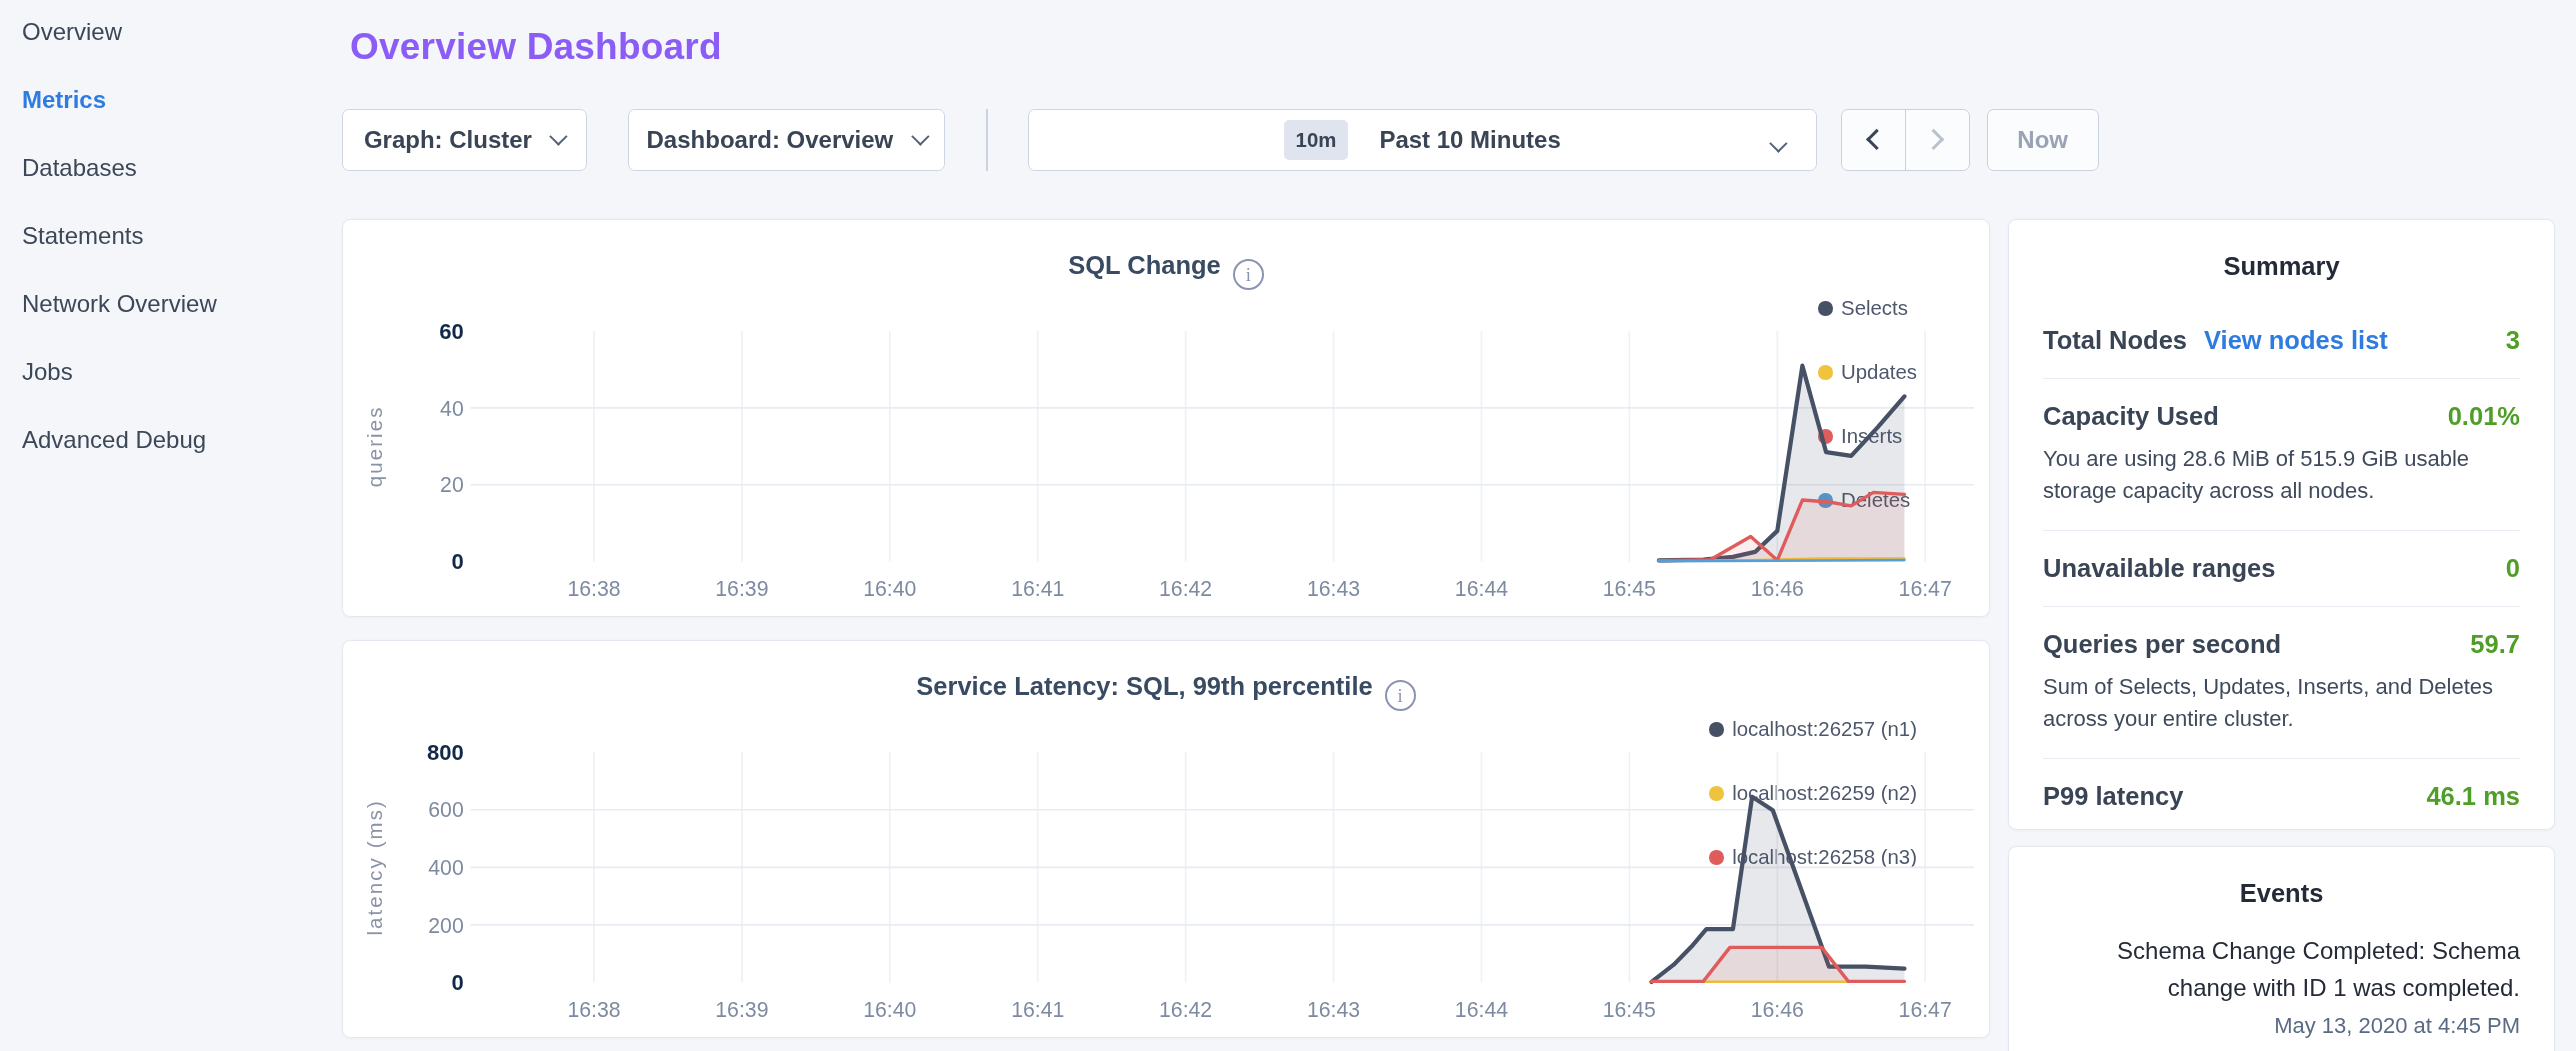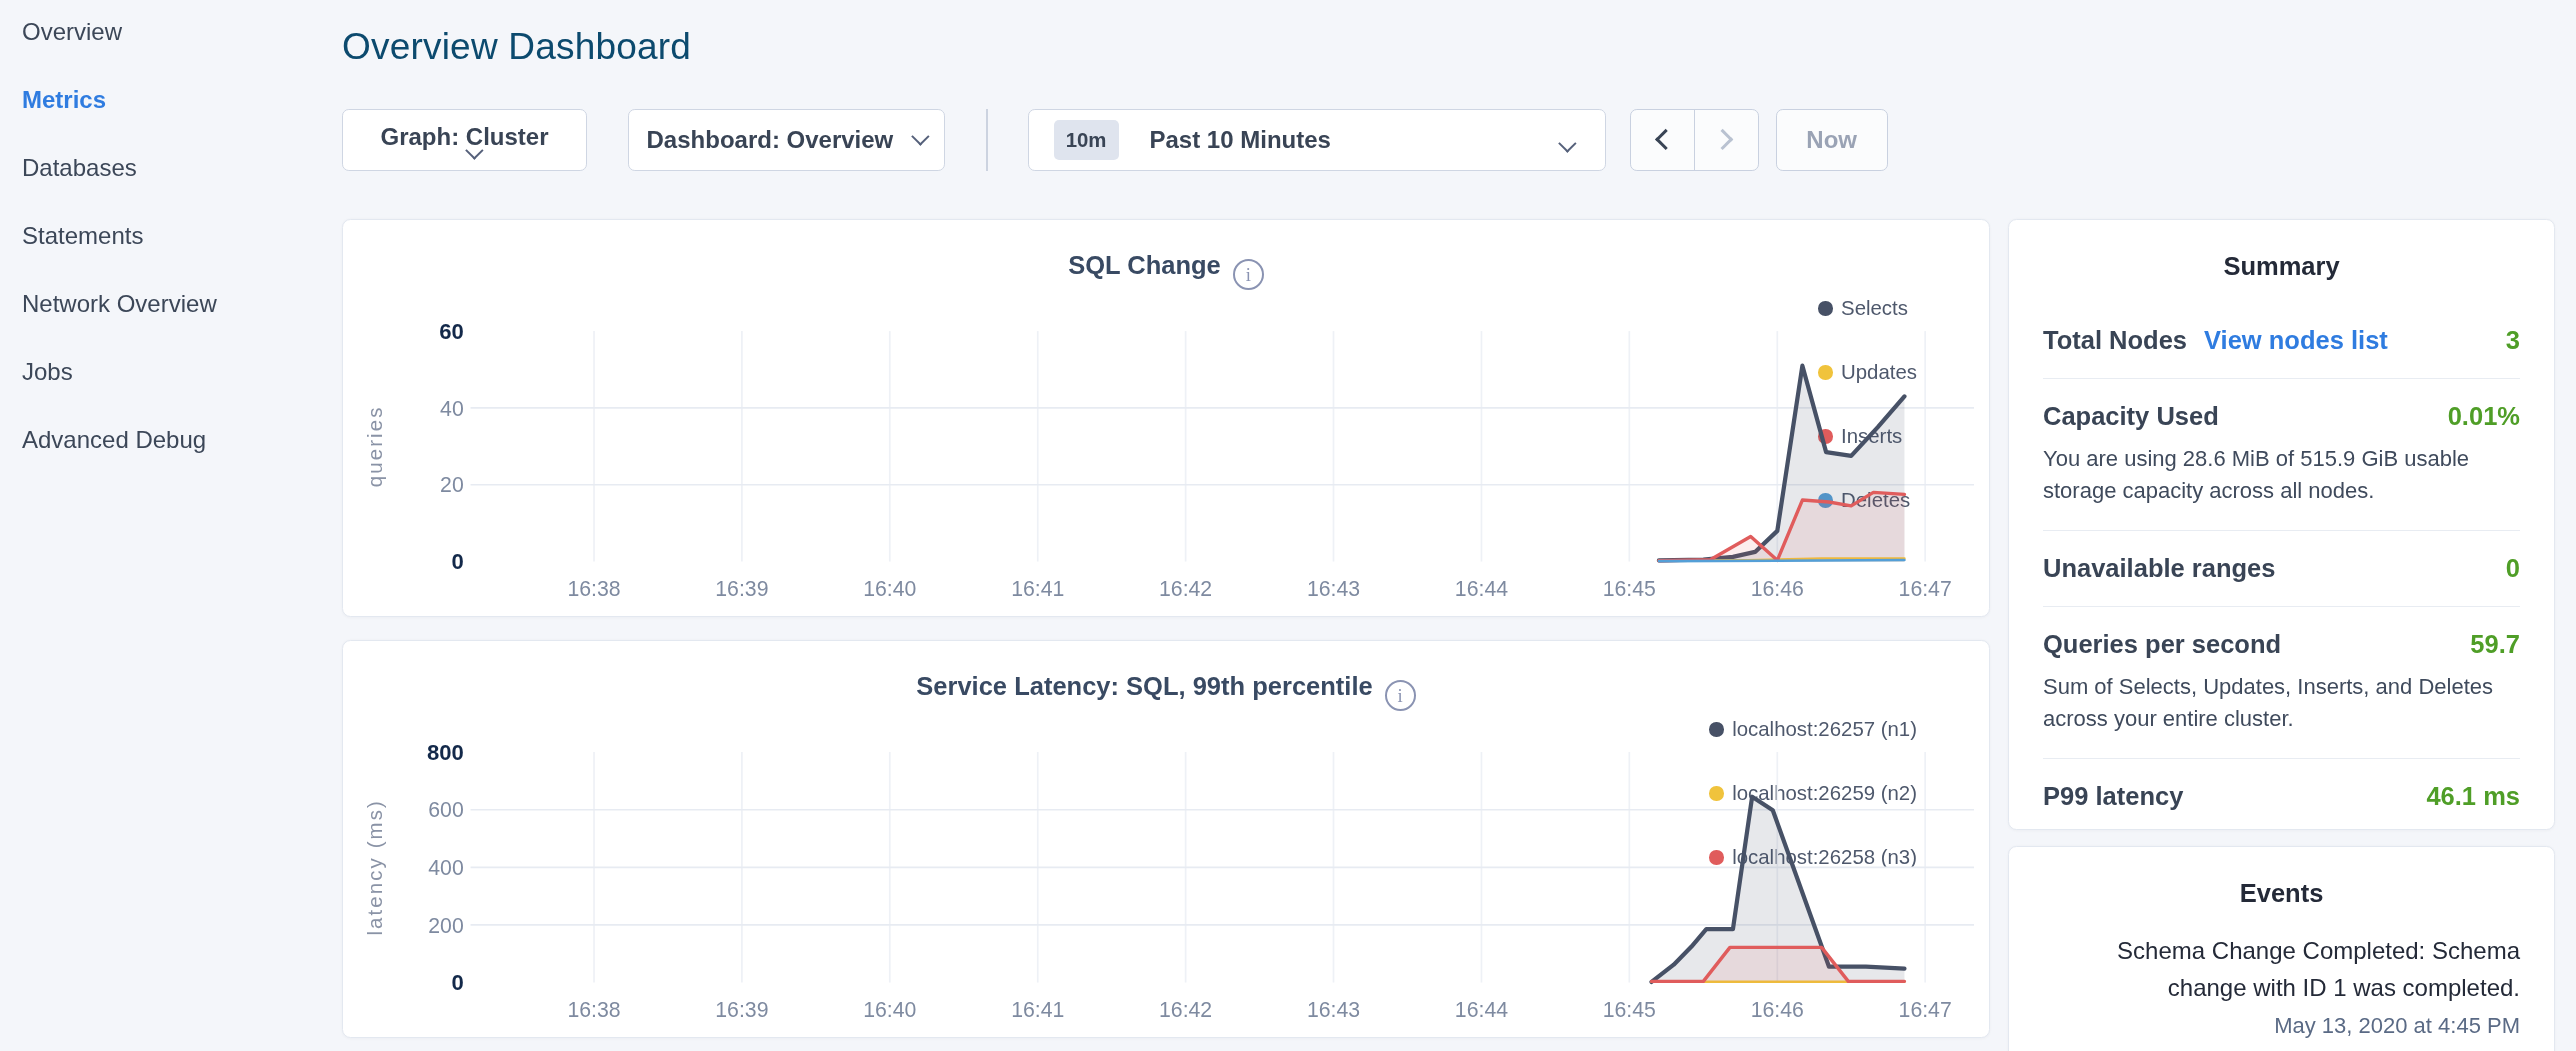--- a/index.html
+++ b/index.html
@@ -23,38 +23,38 @@
   .sidebar { position:absolute; left:0; top:0; width:340px; height:100%; }
   .sidebar ul { list-style:none; position:absolute; left:22px; top:19.6px; }
   .sidebar li {
     height:24px; line-height:24px; margin-bottom:44px;
     font-size:24px; color:#3c4758; cursor:pointer; white-space:nowrap;
   }
   .sidebar li.active { color:var(--accent-blue); font-weight:700; }
 
   
   .page-title {
-    position:absolute; left:342px; top:25.5px;
-    font-size:37px; font-weight:400; color:#0c4a6e; letter-spacing:0.2px;
+    position:absolute; left:350px; top:25.5px;
+    font-size:37px; font-weight:700; color:#8b5cf6; letter-spacing:0.2px;
   }
   .controls { position:absolute; left:342px; top:109px; height:62px; display:flex; align-items:stretch; }
   .ctl-box {
     background:#fff; border:1.7px solid #cfd6e3; border-radius:6.8px;
     display:flex; align-items:center; justify-content:center;
     font-size:24px; font-weight:700; color:#394455; cursor:pointer;
   }
-  .dd-graph { width:245px;flex-direction:column; }
+  .dd-graph { width:245px; }
   .dd-dash  { width:317px; margin-left:41px; }
   .chev-down {
     width:12.8px; height:12.8px; margin-left:20.4px; margin-top:-6.8px;
     border-right:2.6px solid #55607a; border-bottom:2.6px solid #55607a;
     transform:rotate(45deg); flex:0 0 auto;
   }
   .v-divider { width:1.7px; background:#ccd3e0; margin-left:41px; }
-  .time-sel { width:578px; margin-left:40px; justify-content:flex-start; padding:0 25px; position:relative; }
+  .time-sel { width:789px; margin-left:40px; justify-content:center; padding:0 32px; position:relative; }
   .time-badge {
     background:#dfe4ee; color:#394455; border-radius:5.1px;
     font-size:20.4px; font-weight:700; padding:8.5px 12px; margin-right:31px;
   }
   .time-sel .chev-down { position:absolute; right:31px; top:27px; margin:0; }
   .pager { width:129px; margin-left:24px; display:flex; background:#fbfcfd; border:1.7px solid #c9d1e0; border-radius:6.8px; overflow:hidden; }
   .pager .half { flex:1; display:flex; align-items:center; justify-content:center; cursor:pointer; }
   .pager .half:first-child { border-right:1.7px solid #c9d1e0; }
   .chev-left, .chev-right { width:15.3px; height:15.3px; border-style:solid; border-width:0; }
   .chev-left  { border-left:3.4px solid #394455; border-bottom:3.4px solid #394455; transform:rotate(45deg); margin-left:6.8px;}

